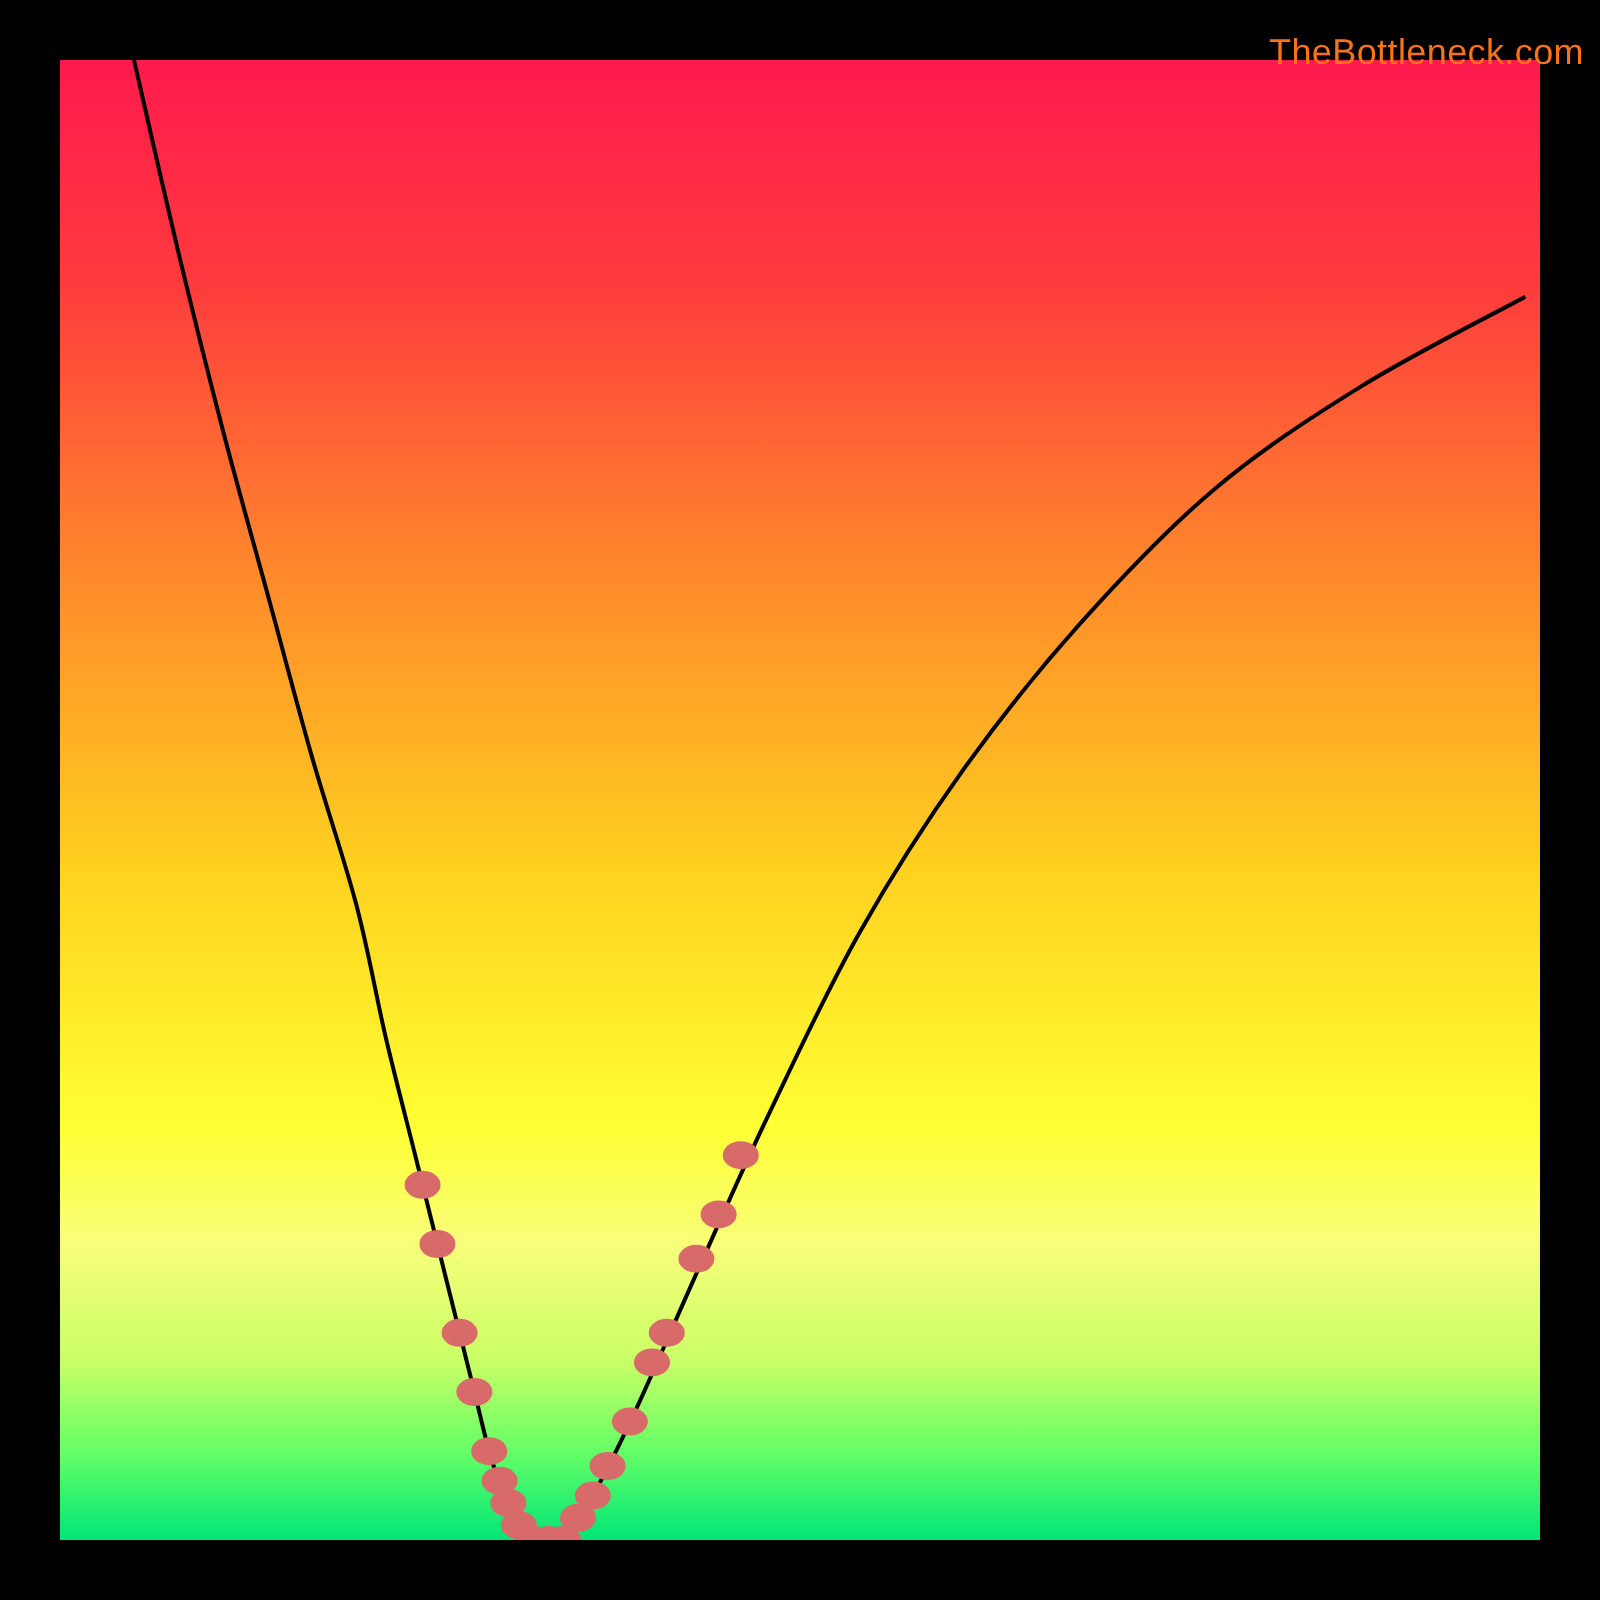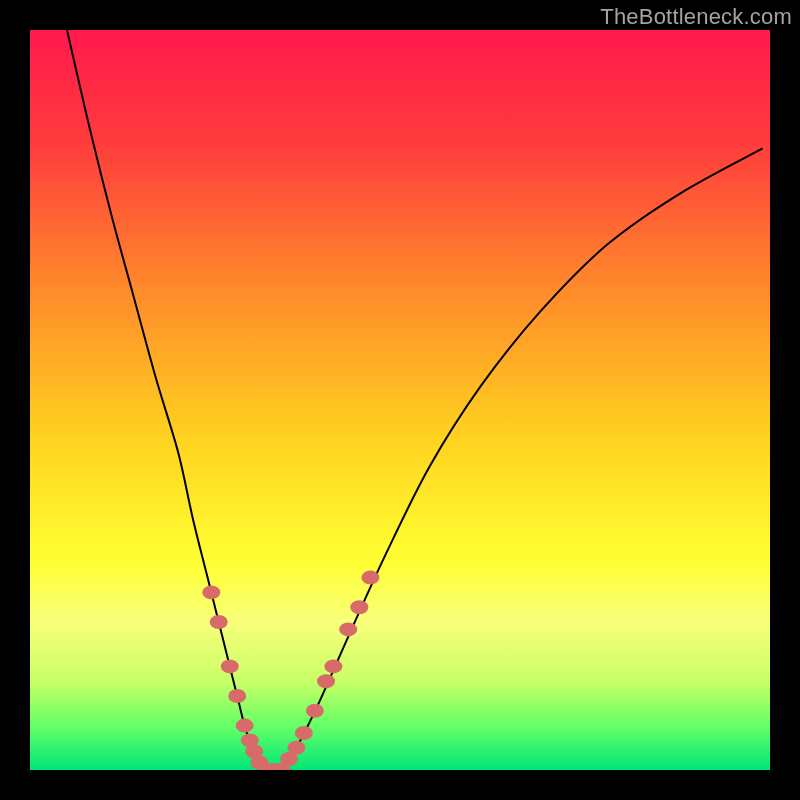--- a/index.html
+++ b/index.html
@@ -21,24 +21,24 @@
   .plot {
     position: absolute;
     left: 30px;
     top: 30px;
     width: 740px;
     height: 740px;
     
   }
   .watermark {
     position: absolute;
-    top: 4px;
+    top: 16px;
     right: 8px;
-    color: #a3a3a3;
-    font-size: 22px;
+    color: #f97316;
+    font-size: 18px;
     font-weight: 500;
     letter-spacing: 0.2px;
   }
   svg {
     position: absolute;
     left: 0; top: 0;
   }
   .curve {
     fill: none;
     stroke: #000;

